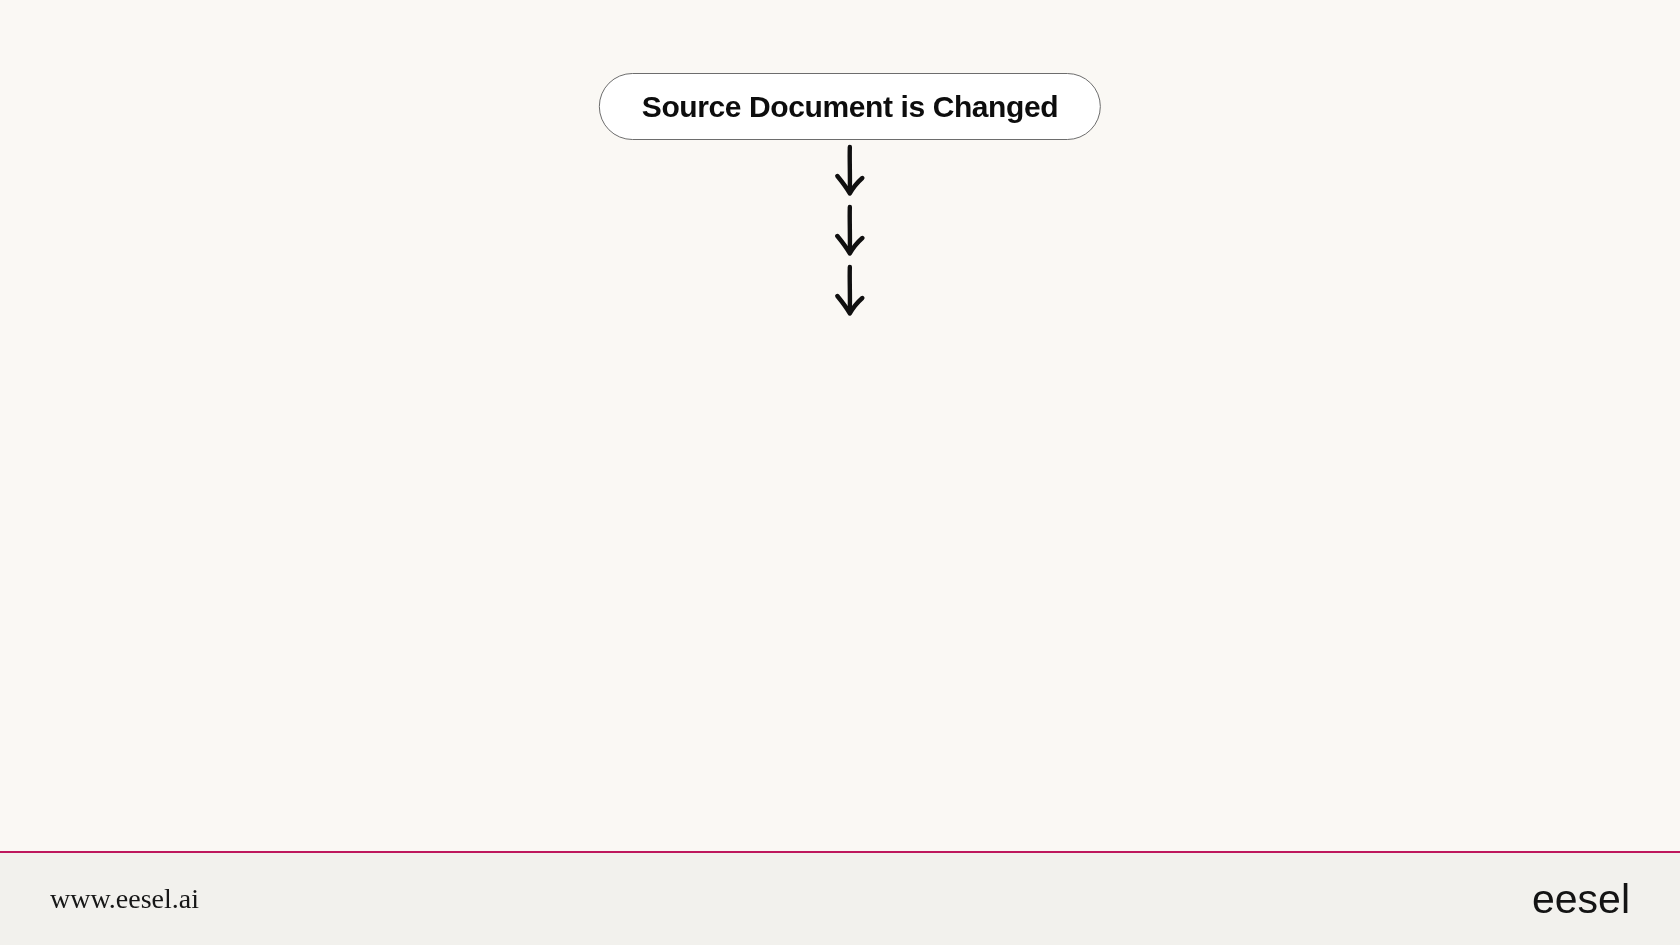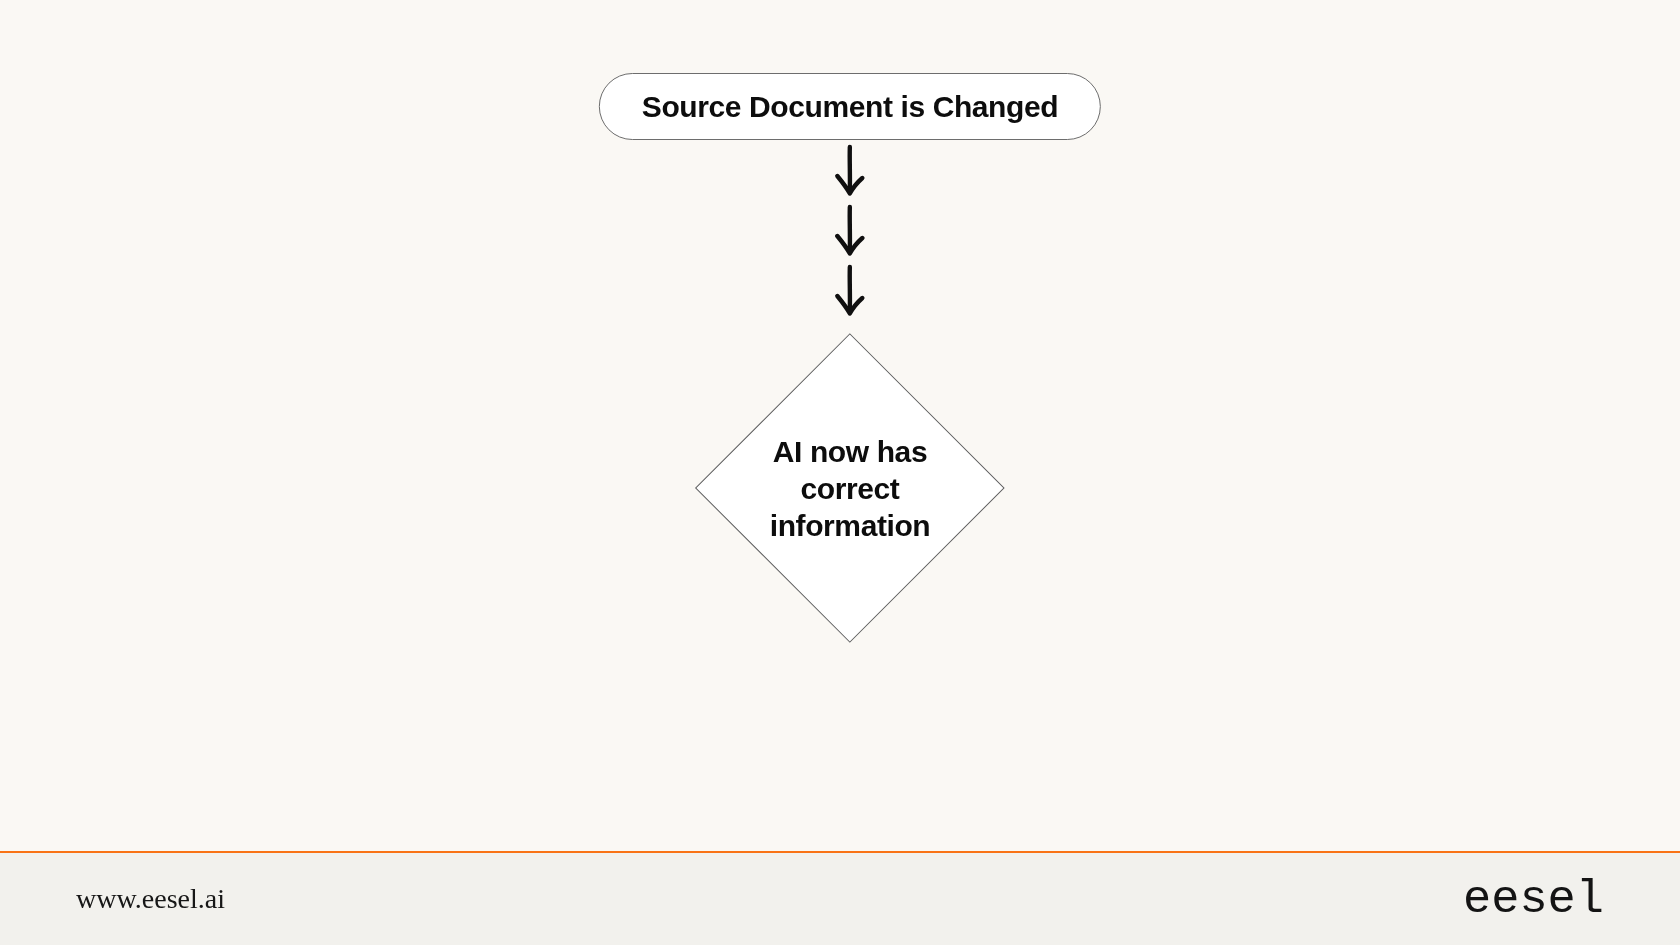--- a/index.html
+++ b/index.html
@@ -75,36 +75,36 @@
     font-size: 30px;
     font-weight: 700;
     letter-spacing: -0.4px;
     line-height: 37px;
     color: #0d0d0d;
   }
   .decision-label span { display: block; }
   .footer {
     height: 94px;
     flex: 0 0 94px;
-    border-top: 2px solid #f97316;
+    border-top: 2px solid #be185d;
     background: #F2F1ED;
     display: flex;
     align-items: center;
     justify-content: space-between;
-    padding: 0 76px;
+    padding: 0 50px;
     text-align: right;
   }
   .footer-url {
     font-family: "Liberation Serif", serif;
     font-size: 28px;
     color: #171717;
   }
   .footer-brand {
-    font-family: Liberation Mono, monospace;
-    font-size: 47px;
+    font-family: Liberation Sans, sans-serif;
+    font-size: 41px;
     color: #141414;
     margin-left: 28px;
   }
 </style>
 </head>
 <body>
 
 <div class="page">
 
   <main class="diagram-area">
@@ -122,28 +122,20 @@
         <path d="M22 3 C 21.6 16, 22.4 32, 22 46" stroke="#101010" stroke-width="4.4" stroke-linecap="round"></path>
         <path d="M9.5 32 C 14 37.5, 18.5 43, 22 49.5 C 25.5 43, 30 38, 34.5 34" stroke="#101010" stroke-width="4.4" stroke-linecap="round" stroke-linejoin="round"></path>
       </svg>
 
 
       <svg class="flow-arrow" width="44" height="56" viewBox="0 0 44 56" fill="none" xmlns="http://www.w3.org/2000/svg">
         <path d="M22 3 C 21.6 16, 22.4 32, 22 46" stroke="#101010" stroke-width="4.4" stroke-linecap="round"></path>
         <path d="M9.5 32 C 14 37.5, 18.5 43, 22 49.5 C 25.5 43, 30 38, 34.5 34" stroke="#101010" stroke-width="4.4" stroke-linecap="round" stroke-linejoin="round"></path>
       </svg>
 
-      <div class="decision-node">
-        <div class="decision-shape"></div>
-        <div class="decision-label">
-          <span>AI now has</span>
-          <span>correct</span>
-          <span>information</span>
-        </div>
-      </div>
 
     </div>
   </main>
 
   <footer class="footer">
     <span class="footer-url">www.eesel.ai</span>
     <span class="footer-brand">eesel</span>
   </footer>
 
 </div>

